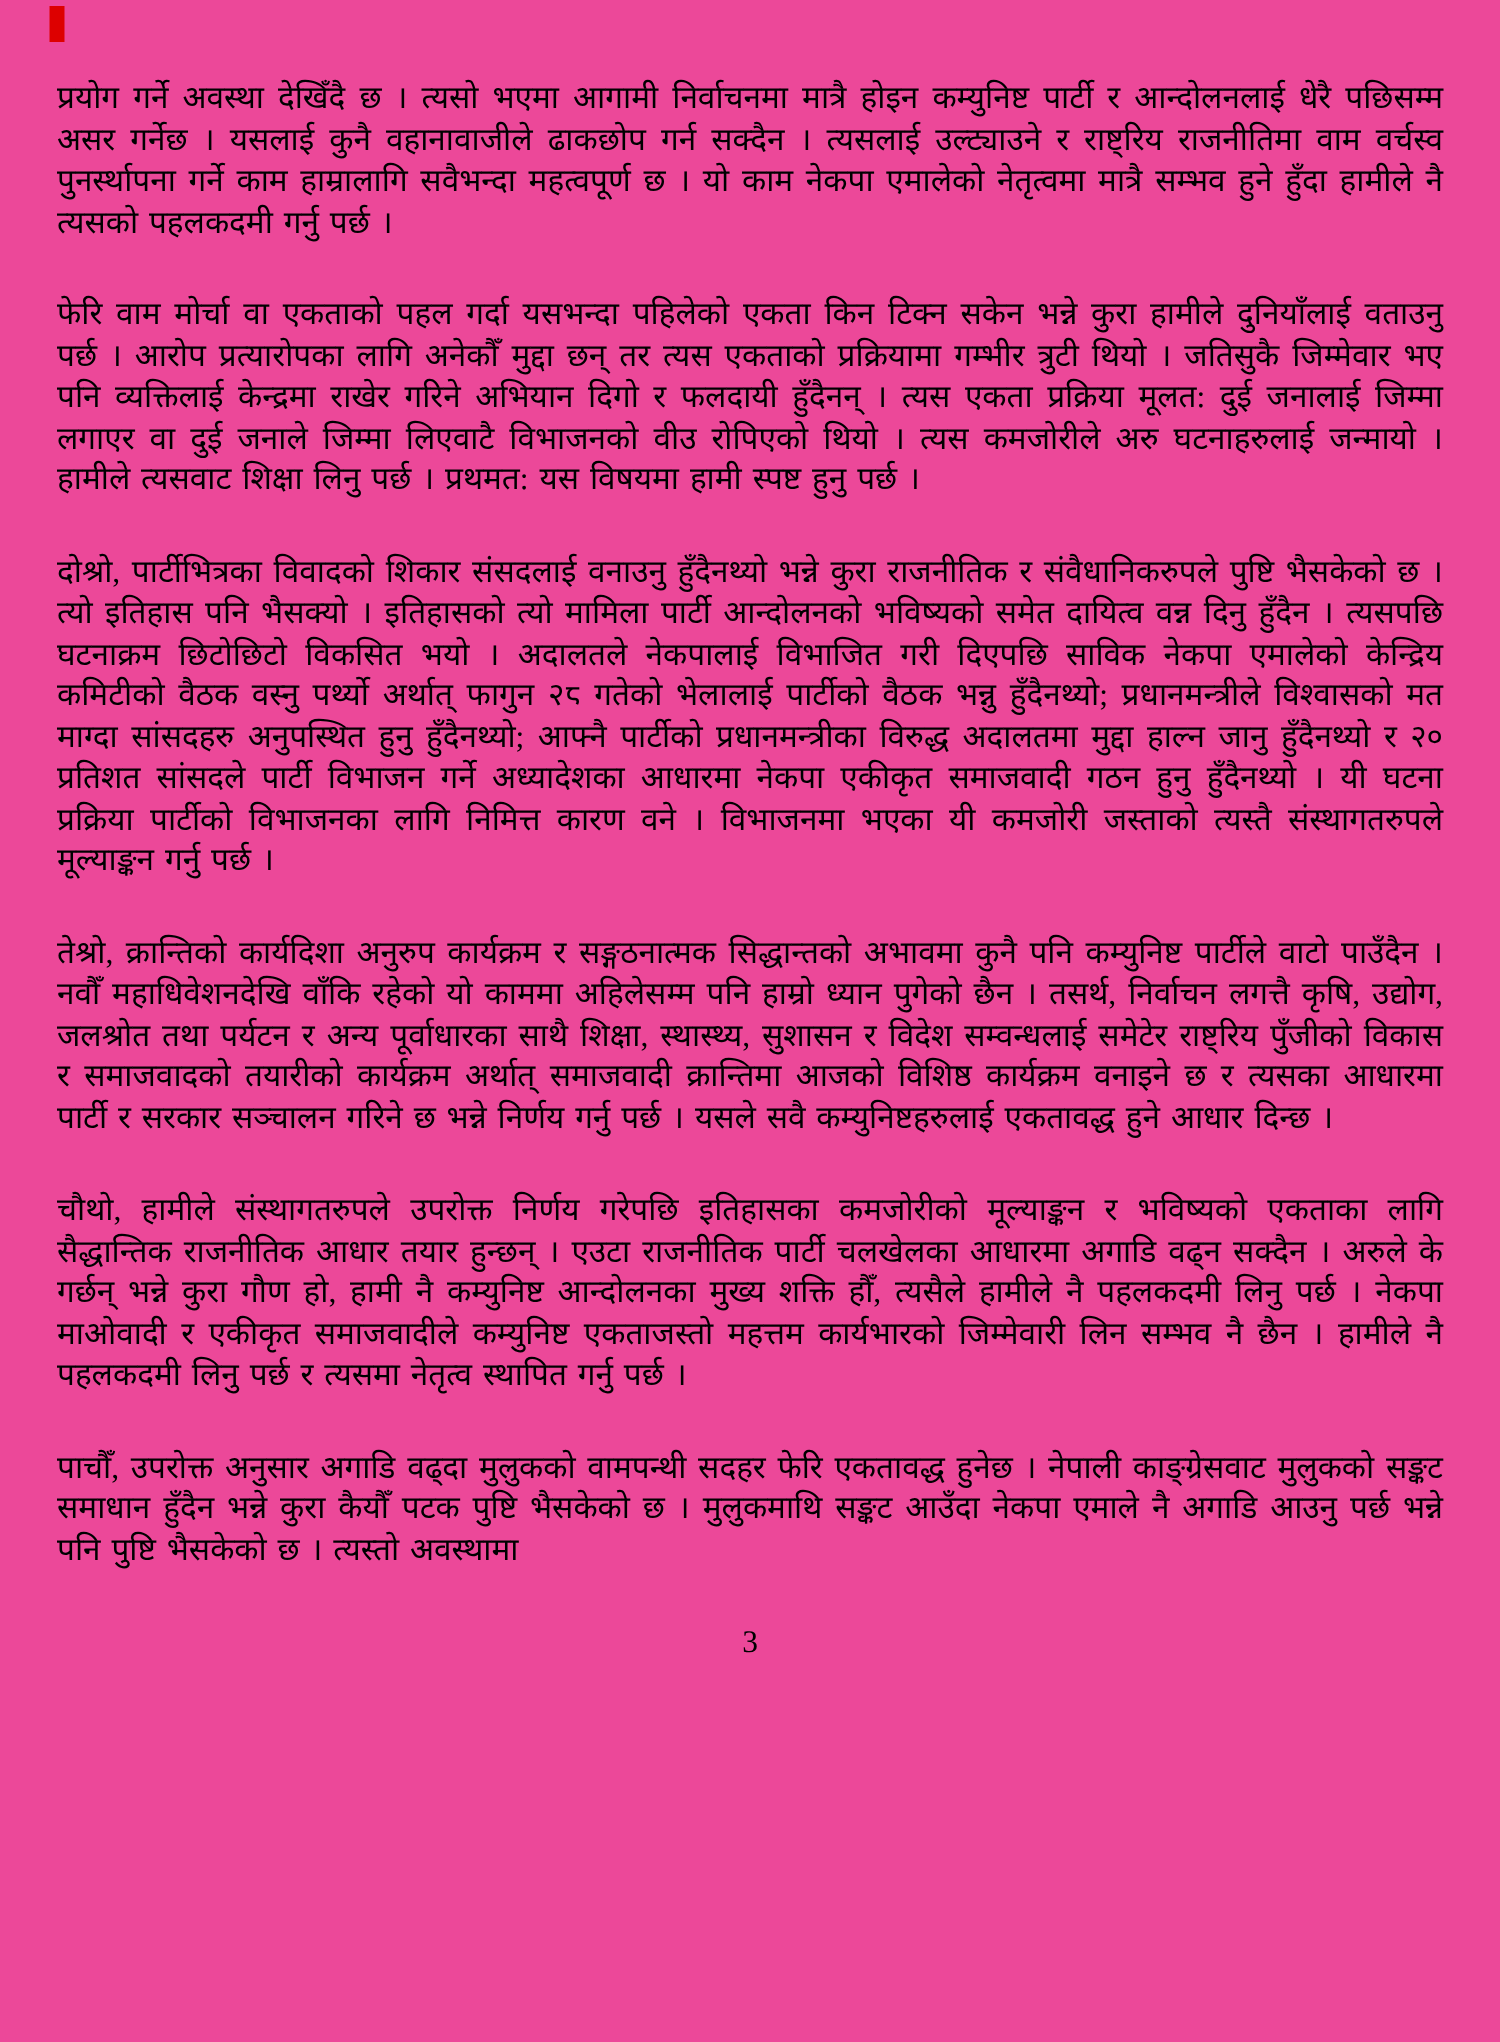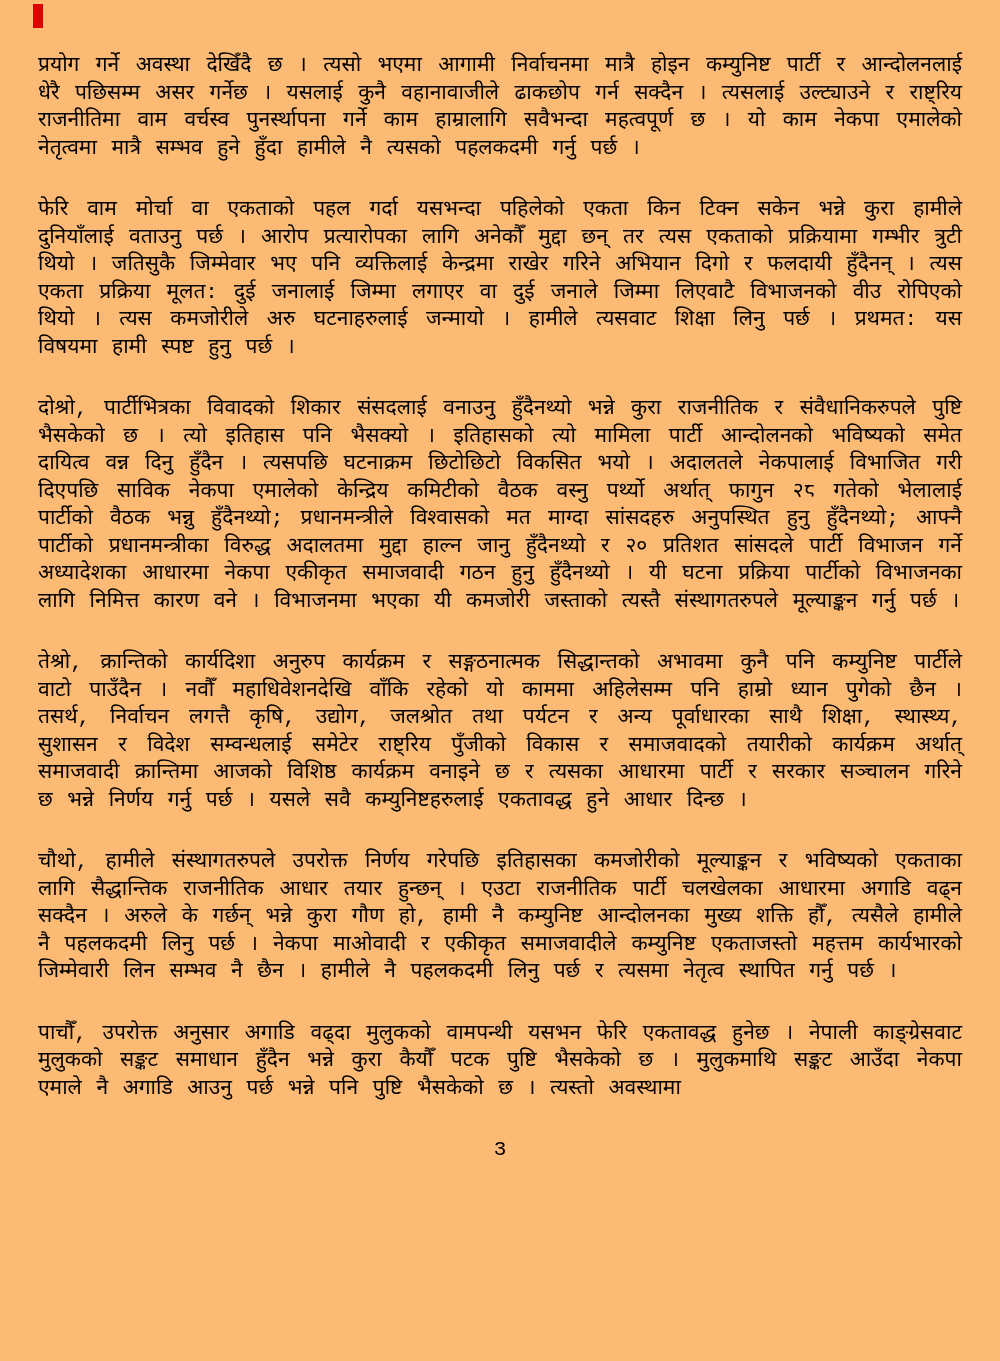--- a/index.html
+++ b/index.html
@@ -45,26 +45,26 @@
     margin-top: 2px;
     font-size: 21px;
     line-height: 27px;
     text-align: center;
     color: #000000;
   }
 </style>
 </head>
 <body>
 
-<div class="page" style="background: #fdba74; font-family: Liberation Mono, monospace;">
+<div class="page" style="background: #ec4899;">
 
   <div class="cursor-mark" style="background: rgb(221, 0, 0);"></div>
 
   <p class="para">प्रयोग गर्ने अवस्था देखिँदै छ । त्यसो भएमा आगामी निर्वाचनमा मात्रै होइन कम्युनिष्ट पार्टी र आन्दोलनलाई धेरै पछिसम्म असर गर्नेछ । यसलाई कुनै वहानावाजीले ढाकछोप गर्न सक्दैन । त्यसलाई उल्ट्याउने र राष्ट्रिय राजनीतिमा वाम वर्चस्व पुनर्स्थापना गर्ने काम हाम्रालागि सवैभन्दा महत्वपूर्ण छ । यो काम नेकपा एमालेको नेतृत्वमा मात्रै सम्भव हुने हुँदा हामीले नै त्यसको पहलकदमी गर्नु पर्छ ।</p>
   <p class="para">फेरि वाम मोर्चा वा एकताको पहल गर्दा यसभन्दा पहिलेको एकता किन टिक्न सकेन भन्ने कुरा हामीले दुनियाँलाई वताउनु पर्छ । आरोप प्रत्यारोपका लागि अनेकौँ मुद्दा छन् तर त्यस एकताको प्रक्रियामा गम्भीर त्रुटी थियो । जतिसुकै जिम्मेवार भए पनि व्यक्तिलाई केन्द्रमा राखेर गरिने अभियान दिगो र फलदायी हुँदैनन् । त्यस एकता प्रक्रिया मूलत: दुई जनालाई जिम्मा लगाएर वा दुई जनाले जिम्मा लिएवाटै विभाजनको वीउ रोपिएको थियो । त्यस कमजोरीले अरु घटनाहरुलाई जन्मायो । हामीले त्यसवाट शिक्षा लिनु पर्छ । प्रथमत: यस विषयमा हामी स्पष्ट हुनु पर्छ ।</p>
   <p class="para">दोश्रो, पार्टीभित्रका विवादको शिकार संसदलाई वनाउनु हुँदैनथ्यो भन्ने कुरा राजनीतिक र संवैधानिकरुपले पुष्टि भैसकेको छ । त्यो इतिहास पनि भैसक्यो । इतिहासको त्यो मामिला पार्टी आन्दोलनको भविष्यको समेत दायित्व वन्न दिनु हुँदैन । त्यसपछि घटनाक्रम छिटोछिटो विकसित भयो । अदालतले नेकपालाई विभाजित गरी दिएपछि साविक नेकपा एमालेको केन्द्रिय कमिटीको वैठक वस्नु पर्थ्यो अर्थात् फागुन २८ गतेको भेलालाई पार्टीको वैठक भन्नु हुँदैनथ्यो; प्रधानमन्त्रीले विश्वासको मत माग्दा सांसदहरु अनुपस्थित हुनु हुँदैनथ्यो; आफ्नै पार्टीको प्रधानमन्त्रीका विरुद्ध अदालतमा मुद्दा हाल्न जानु हुँदैनथ्यो र २० प्रतिशत सांसदले पार्टी विभाजन गर्ने अध्यादेशका आधारमा नेकपा एकीकृत समाजवादी गठन हुनु हुँदैनथ्यो । यी घटना प्रक्रिया पार्टीको विभाजनका लागि निमित्त कारण वने । विभाजनमा भएका यी कमजोरी जस्ताको त्यस्तै संस्थागतरुपले मूल्याङ्कन गर्नु पर्छ ।</p>
   <p class="para">तेश्रो, क्रान्तिको कार्यदिशा अनुरुप कार्यक्रम र सङ्गठनात्मक सिद्धान्तको अभावमा कुनै पनि कम्युनिष्ट पार्टीले वाटो पाउँदैन । नवौँ महाधिवेशनदेखि वाँकि रहेको यो काममा अहिलेसम्म पनि हाम्रो ध्यान पुगेको छैन । तसर्थ, निर्वाचन लगत्तै कृषि, उद्योग, जलश्रोत तथा पर्यटन र अन्य पूर्वाधारका साथै शिक्षा, स्थास्थ्य, सुशासन र विदेश सम्वन्धलाई समेटेर राष्ट्रिय पुँजीको विकास र समाजवादको तयारीको कार्यक्रम अर्थात् समाजवादी क्रान्तिमा आजको विशिष्ठ कार्यक्रम वनाइने छ र त्यसका आधारमा पार्टी र सरकार सञ्चालन गरिने छ भन्ने निर्णय गर्नु पर्छ । यसले सवै कम्युनिष्टहरुलाई एकतावद्ध हुने आधार दिन्छ ।</p>
   <p class="para">चौथो, हामीले संस्थागतरुपले उपरोक्त निर्णय गरेपछि इतिहासका कमजोरीको मूल्याङ्कन र भविष्यको एकताका लागि सैद्धान्तिक राजनीतिक आधार तयार हुन्छन् । एउटा राजनीतिक पार्टी चलखेलका आधारमा अगाडि वढ्न सक्दैन । अरुले के गर्छन् भन्ने कुरा गौण हो, हामी नै कम्युनिष्ट आन्दोलनका मुख्य शक्ति हौँ, त्यसैले हामीले नै पहलकदमी लिनु पर्छ । नेकपा माओवादी र एकीकृत समाजवादीले कम्युनिष्ट एकताजस्तो महत्तम कार्यभारको जिम्मेवारी लिन सम्भव नै छैन । हामीले नै पहलकदमी लिनु पर्छ र त्यसमा नेतृत्व स्थापित गर्नु पर्छ ।</p>
-  <p class="para">पाचौँ, उपरोक्त अनुसार अगाडि वढ्दा मुलुकको वामपन्थी यसभन फेरि एकतावद्ध हुनेछ । नेपाली काङ्ग्रेसवाट मुलुकको सङ्कट समाधान हुँदैन भन्ने कुरा कैयौँ पटक पुष्टि भैसकेको छ । मुलुकमाथि सङ्कट आउँदा नेकपा एमाले नै अगाडि आउनु पर्छ भन्ने पनि पुष्टि भैसकेको छ । त्यस्तो अवस्थामा</p>
+  <p class="para">पाचौँ, उपरोक्त अनुसार अगाडि वढ्दा मुलुकको वामपन्थी सदहर फेरि एकतावद्ध हुनेछ । नेपाली काङ्ग्रेसवाट मुलुकको सङ्कट समाधान हुँदैन भन्ने कुरा कैयौँ पटक पुष्टि भैसकेको छ । मुलुकमाथि सङ्कट आउँदा नेकपा एमाले नै अगाडि आउनु पर्छ भन्ने पनि पुष्टि भैसकेको छ । त्यस्तो अवस्थामा</p>
 
   <div class="page-number">3</div>
 
 </div>
 
 </body></html>

